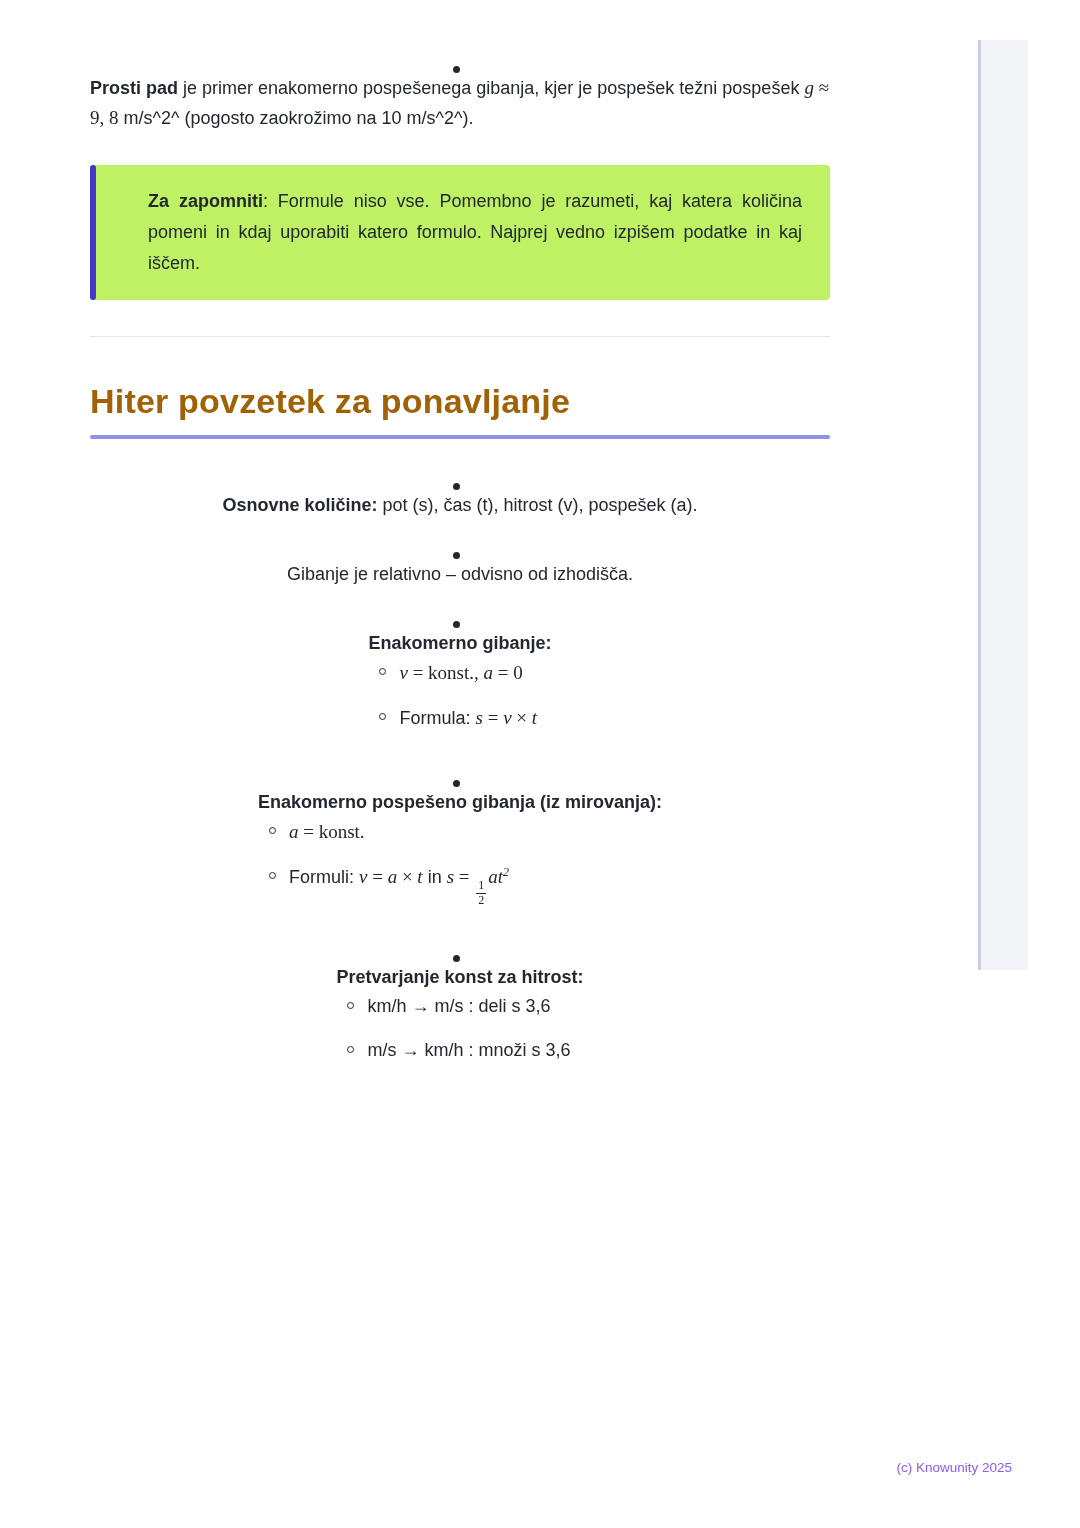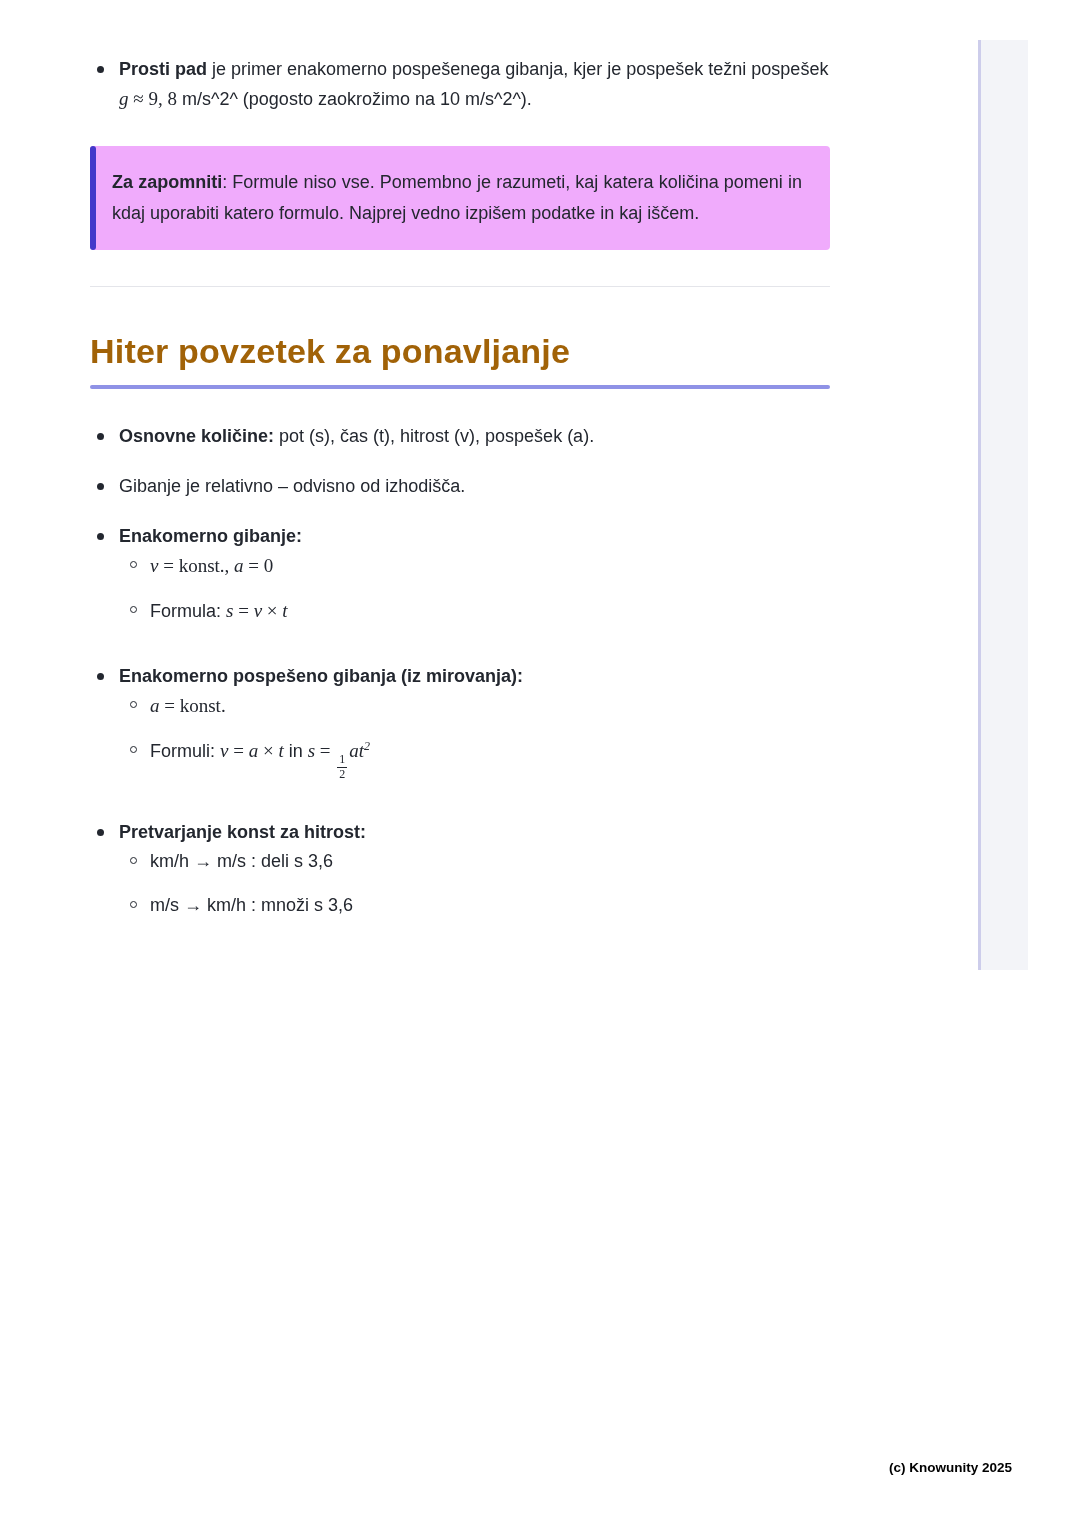--- a/index.html
+++ b/index.html
@@ -27,21 +27,21 @@
   }
 
   .content {
     position: absolute;
     top: 54px;
     left: 90px;
     width: 740px;
   }
 
   
-  .li { display: flex; align-items: flex-start; margin-bottom: 20px; }
+  .li { display: flex; align-items: center; margin-bottom: 20px; flex-direction: column; }
   .dot {
     flex: 0 0 auto;
     width: 7px; height: 7px;
     border-radius: 50%;
     background: #23272f;
     margin: 12px 15px 0 7px;
   }
   .li-text { font-size: 18px; line-height: 30px; }
   .li-text strong { font-weight: 700; }
 
@@ -78,23 +78,23 @@
     line-height: 1.15;
     margin: 0 2px;
   }
   .frac-num { border-bottom: 1px solid #23272f; padding: 0 2px; }
   .frac-den { padding: 0 2px; }
 
   
   .callout {
     position: relative;
     margin: 32px 0 0 0;
-    background: #f0abfc;
+    background: #bef264;
     border-radius: 4px;
-    padding: 21px 28px 21px 22px;
+    padding: 21px 28px 21px 58px;
   }
   .callout-bar {
     position: absolute;
     left: 0; top: 0; bottom: 0;
     width: 6px;
     background: #4338ca;
     border-radius: 4px;
   }
   .callout-text {
     margin: 0;
@@ -125,22 +125,21 @@
     margin-top: 15px;
   }
 
   .summary { margin-top: 32px; }
 
   .footer {
     position: absolute;
     top: 1460px;
     right: 68px;
     font-size: 13.5px;
-    color: #000000;
-    font-weight: bold;
+    color: #8b5cf6;
   }
 </style>
 </head>
 <body>
 
 <div class="page">
 
   <div class="scroll-strip"></div>
 
   <div class="content">

